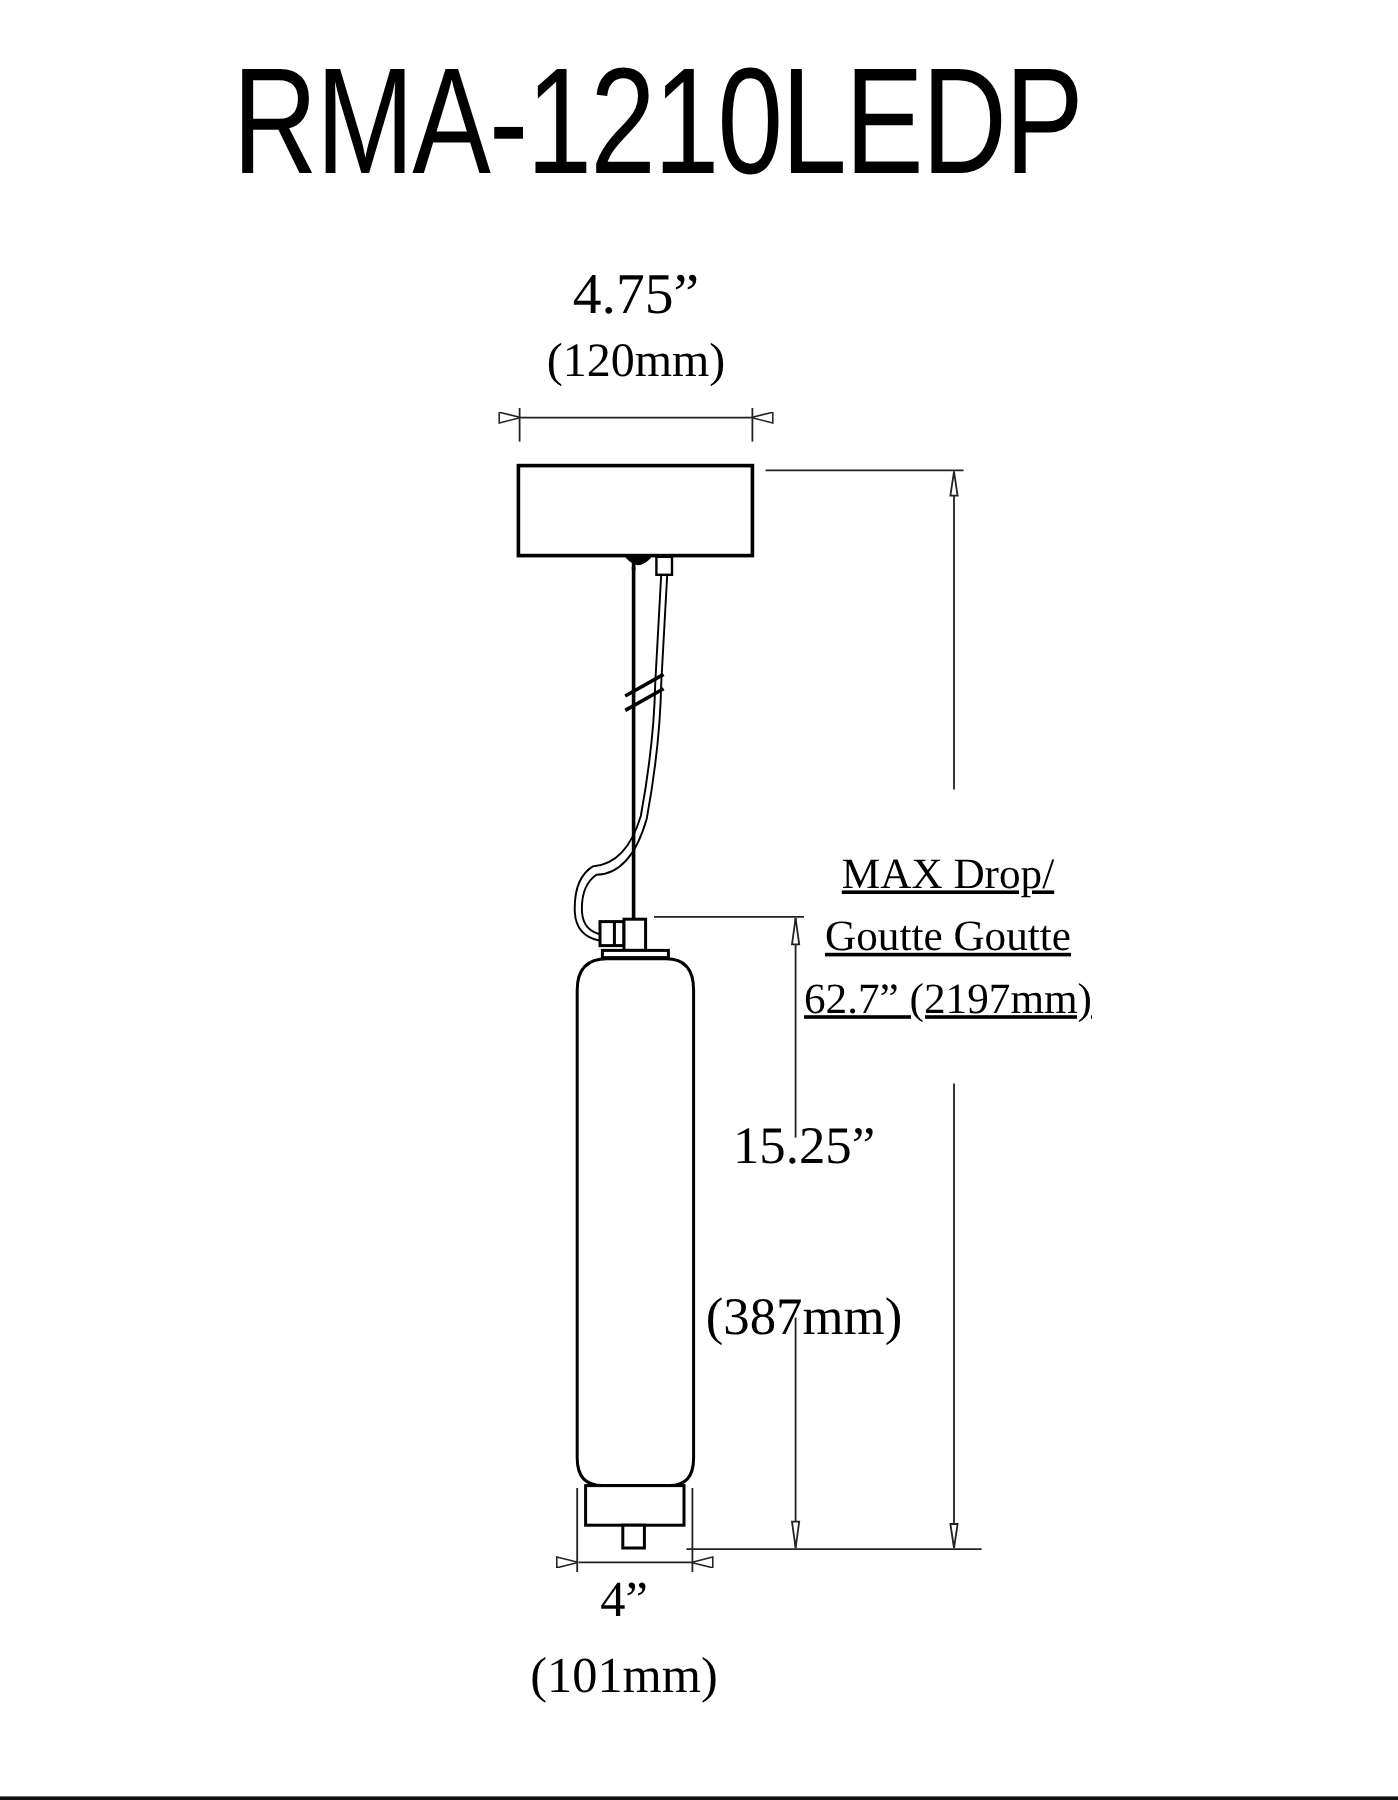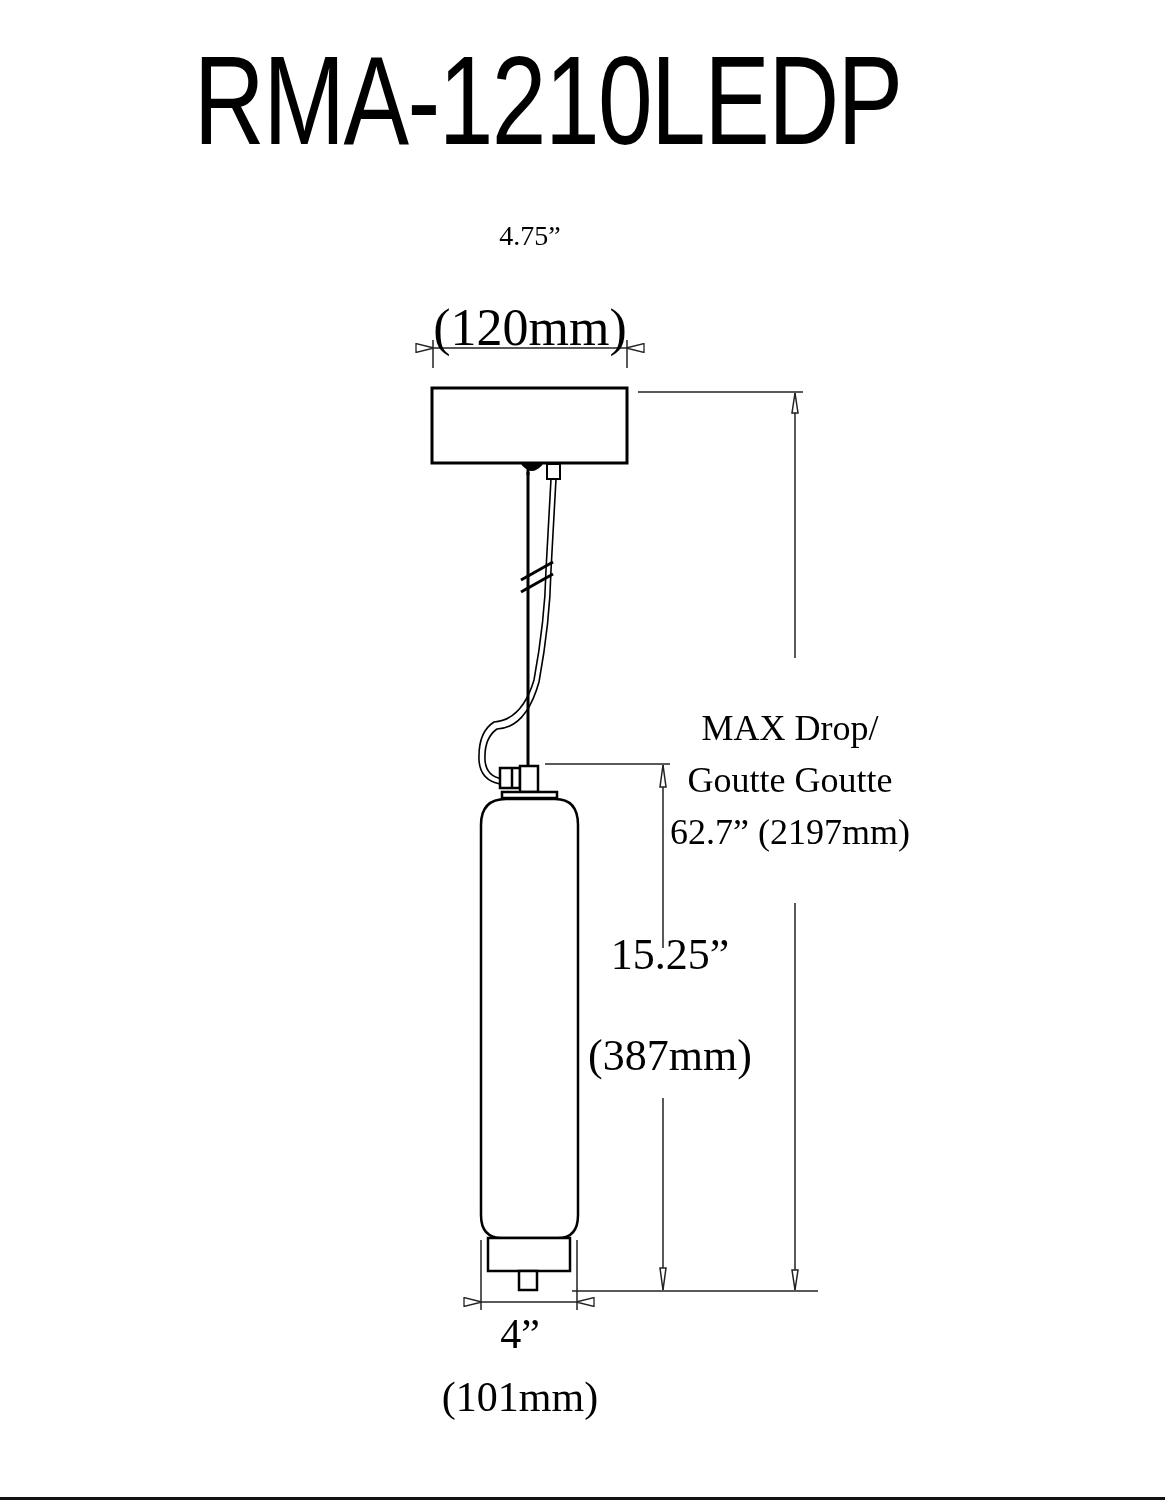--- a/index.html
+++ b/index.html
@@ -8,24 +8,24 @@
     position: absolute; left: 0; top: 38px; width: 1095px; text-align: center;
     font-family: "Liberation Sans", sans-serif; font-size: 126px; line-height: 1;
     color: #000; letter-spacing: -2px;
   }
   .title span { display: inline-block; transform: scaleX(0.78); transform-origin: center; }
   .label {
     position: absolute; font-family: "Liberation Serif", serif; color: #000;
     text-align: center; white-space: nowrap; line-height: 1;
   }
   .lbl-top { left: 380px; width: 300px; }
-  .lbl-top .l1 { position: absolute; top: 222px; width: 300px; font-size: 28px; }
-  .lbl-top .l2 { position: absolute; top: 302px; width: 300px; font-size: 52px; }
+  .lbl-top .l1 { position: absolute; top: 222px; width: 300px; font-size: 48px; }
+  .lbl-top .l2 { position: absolute; top: 280px; width: 300px; font-size: 40px; }
   .lbl-drop { left: 660px; width: 260px; }
-  .lbl-drop div { position: absolute; width: 260px; font-size: 36px; }
+  .lbl-drop div { position: absolute; width: 260px; font-size: 36px; text-decoration: underline; }
   .lbl-len { left: 570px; width: 200px; }
   .lbl-len div { position: absolute; width: 200px; font-size: 44px; }
   .lbl-bot { left: 420px; width: 200px; }
   .lbl-bot div { position: absolute; width: 200px; font-size: 42px; }
   svg.drawing { position: absolute; left: 0; top: 0; }
   .bottom-rule { position: absolute; left: 0; top: 1497px; width: 1165px; height: 3px; background: #111; }
 </style>
 </head>
 <body>
 
@@ -108,21 +108,21 @@
 </div>
 
 <div class="label lbl-drop">
   <div style="top:710px">MAX Drop/</div>
   <div style="top:762px">Goutte Goutte</div>
   <div style="top:814px">62.7” (2197mm)</div>
 </div>
 
 <div class="label lbl-len">
   <div style="top:933px">15.25”</div>
-  <div style="top:1034px">(387mm)</div>
+  <div style="top:1076px">(387mm)</div>
 </div>
 
 <div class="label lbl-bot">
   <div style="top:1313px">4”</div>
   <div style="top:1376px">(101mm)</div>
 </div>
 
 <div class="bottom-rule"></div>
 
 </body></html>

